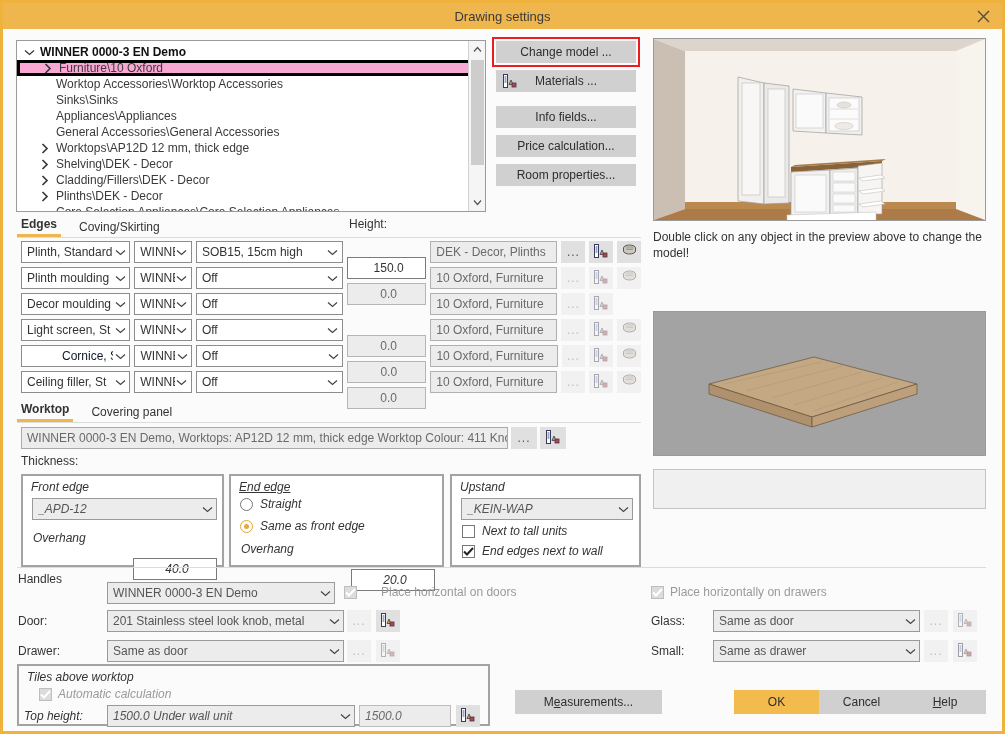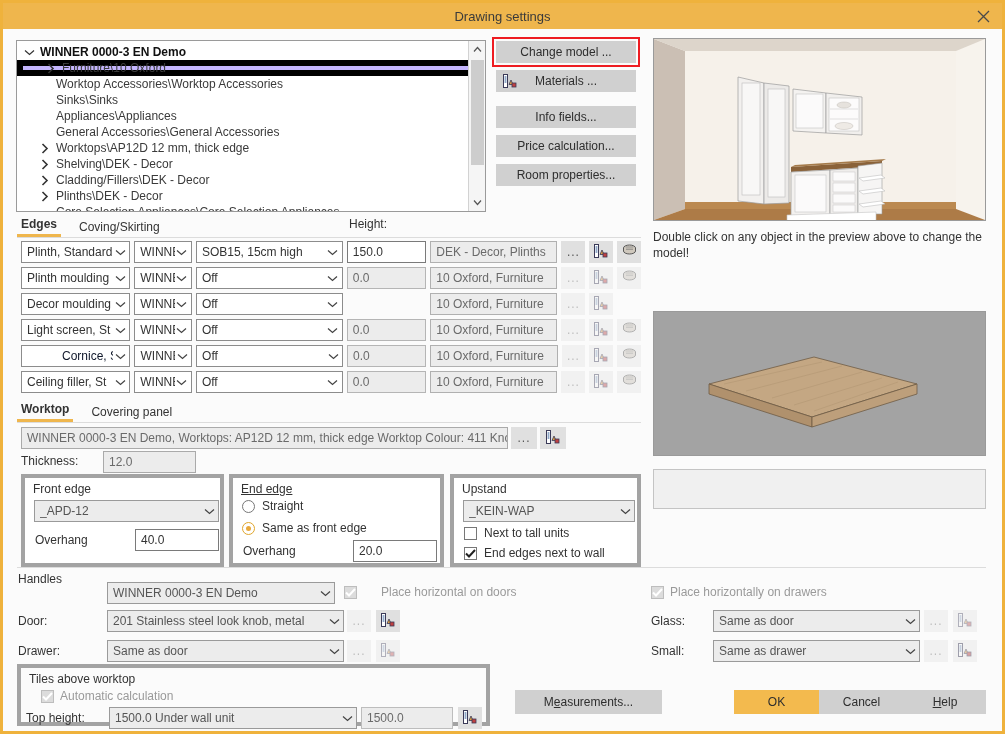--- a/index.html
+++ b/index.html
@@ -28,21 +28,21 @@
     font-size:16px;color:#4a4a4a;cursor:pointer;line-height:1;
   }
   
   .fld{
     box-sizing:border-box;height:22px;
     border:1px solid #aaa;background:#ececec;color:#6a6a6a;
     display:flex;align-items:center;padding:0 5px;font-size:12px;
     white-space:nowrap;overflow:hidden;
   }
   .fld.white{background:#fff;color:#333;}
-  .fld.num{justify-content:flex-start;padding-right:1px;}
+  .fld.num{justify-content:center;padding-right:1px;margin-top:31px;}
   .sel{
     box-sizing:border-box;height:22px;
     border:1px solid #9a9a9a;background:#ececec;color:#555;
     display:flex;align-items:center;padding:0 2px 0 5px;font-size:12px;
     white-space:nowrap;overflow:hidden;cursor:pointer;position:relative;
   }
   .sel .txt{overflow:hidden;text-overflow:clip;white-space:nowrap;flex:1;}
   .chev{width:14px;flex:0 0 14px;display:flex;align-items:center;justify-content:center;}
   .chev svg{display:block;}
   .btn{
@@ -59,35 +59,35 @@
   .dots.dis{color:#bdbdbd;}
   .lbl{font-size:12px;color:#333;}
   .lbl.dim{color:#9a9a9a;}
   
   .tree{
     position:absolute;left:13px;top:37px;width:470px;height:172px;
     box-sizing:border-box;border:1px solid #9a9a9a;background:#fff;overflow:hidden;
   }
   .trow{height:16px;display:flex;align-items:center;padding-left:4px;font-size:12px;color:#3a3a3a;white-space:nowrap;}
   .trow.root{font-weight:bold;color:#111;}
-  .trow.sel2{background:#c4b5fd;border:6px solid #000000;box-sizing:border-box;}
+  .trow.sel2{background:#f9a8d4;border:3px solid #000000;box-sizing:border-box;}
   .tw{width:16px;display:inline-flex;justify-content:center;align-items:center;flex:0 0 16px;}
   .scrollbar{
     position:absolute;right:0;top:0;width:17px;height:100%;
     background:#f5f5f5;border-left:1px solid #d2d2d2;box-sizing:border-box;
   }
   .sbtn{height:17px;display:flex;align-items:center;justify-content:center;cursor:pointer;}
   .sthumb{position:absolute;left:2px;top:19px;width:13px;height:105px;background:#cdcdcd;}
   
   .tabs{display:flex;align-items:flex-end;gap:14px;height:20px;}
   .tab{font-size:12px;color:#333;padding:0 4px 3px 4px;cursor:pointer;}
   .tab.active{font-weight:bold;border-bottom:3px solid #efb64d;}
   .hr{height:1px;background:#dcdcdc;}
   
-  .grp{box-sizing:border-box;border:4px solid #a3a3a3;background:#fff;position:absolute;}
+  .grp{box-sizing:border-box;border:2px solid #a3a3a3;background:#fff;position:absolute;font-style:italic;}
   .grp > .cap{position:absolute;top:4px;left:8px;font-size:12px;color:#333;}
   .radio{width:13px;height:13px;border-radius:50%;border:1px solid #777;box-sizing:border-box;background:#fff;display:inline-block;position:relative;flex:0 0 13px;}
   .radio.on{border-color:#e0a62c;}
   .radio.on::after{content:"";position:absolute;left:3px;top:3px;width:5px;height:5px;border-radius:50%;background:#e8a83b;}
   .cbx{width:13px;height:13px;border:1px solid #777;box-sizing:border-box;background:#fff;display:inline-flex;align-items:center;justify-content:center;flex:0 0 13px;}
   .cbx.dis{background:#dcdcdc;border-color:#bdbdbd;}
   .cbx svg{display:block;}
   .row{display:flex;align-items:center;}
   
   .prev{position:absolute;box-sizing:border-box;border:1px solid #9a9a9a;overflow:hidden;}

